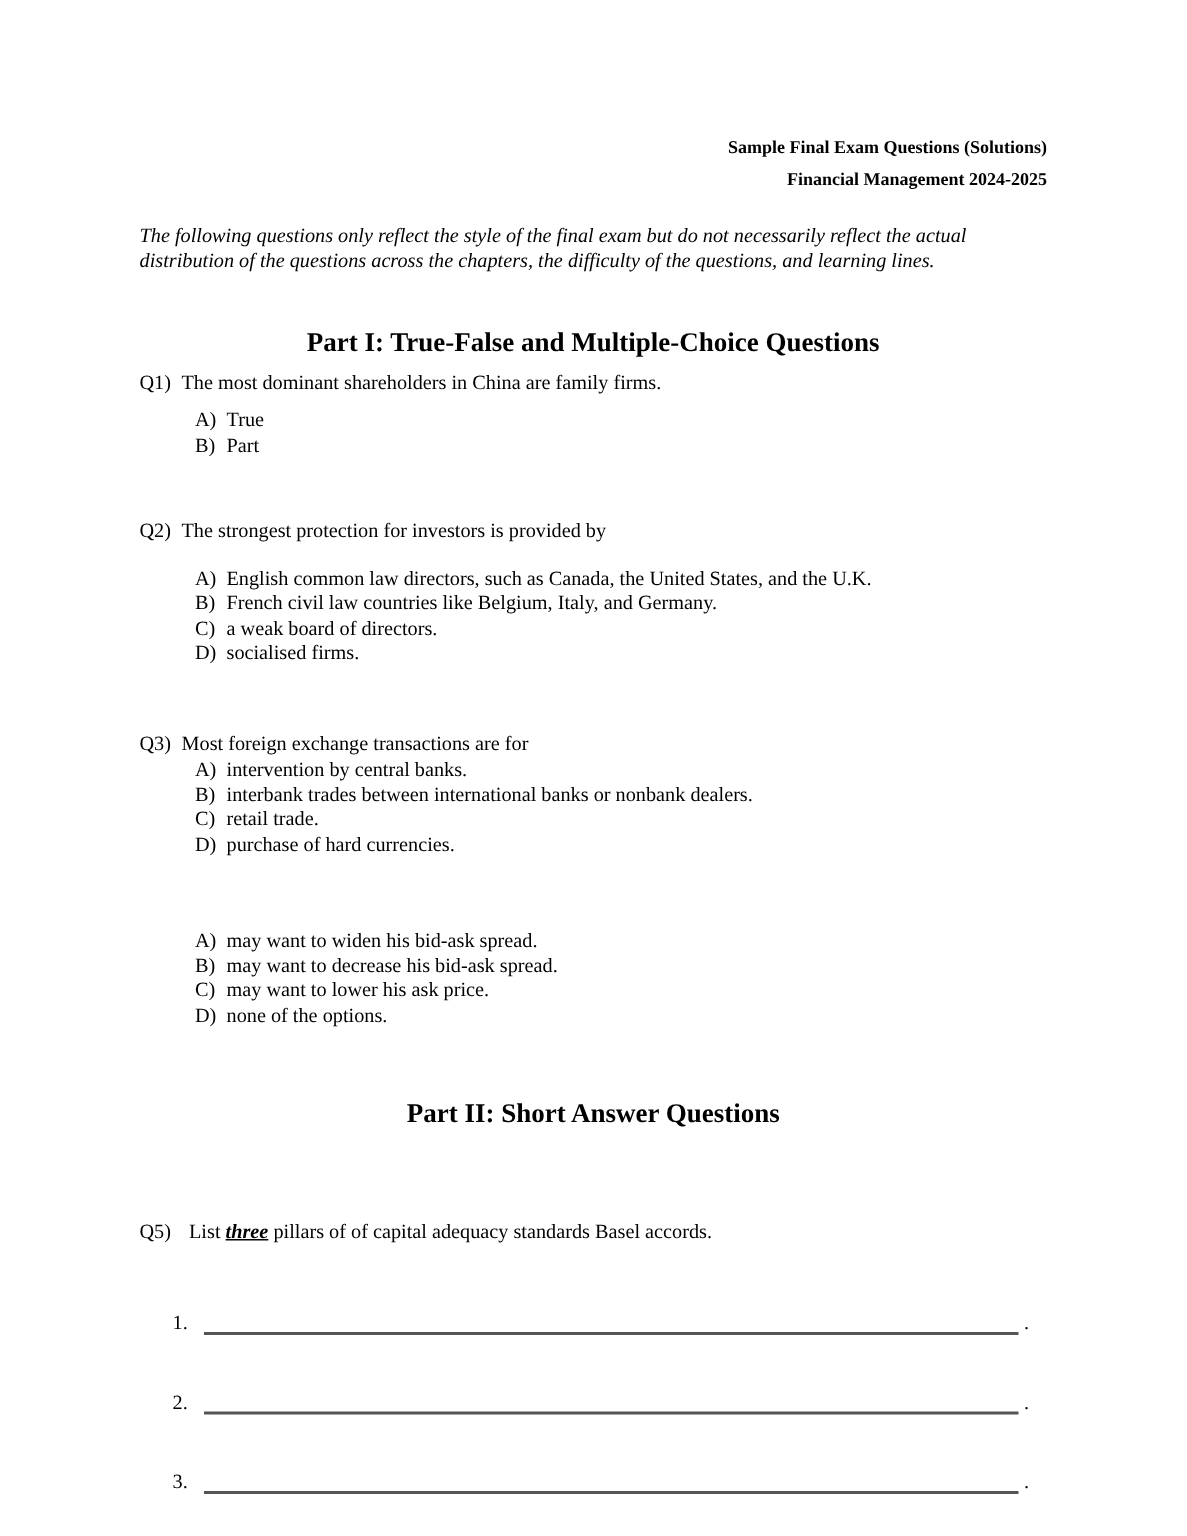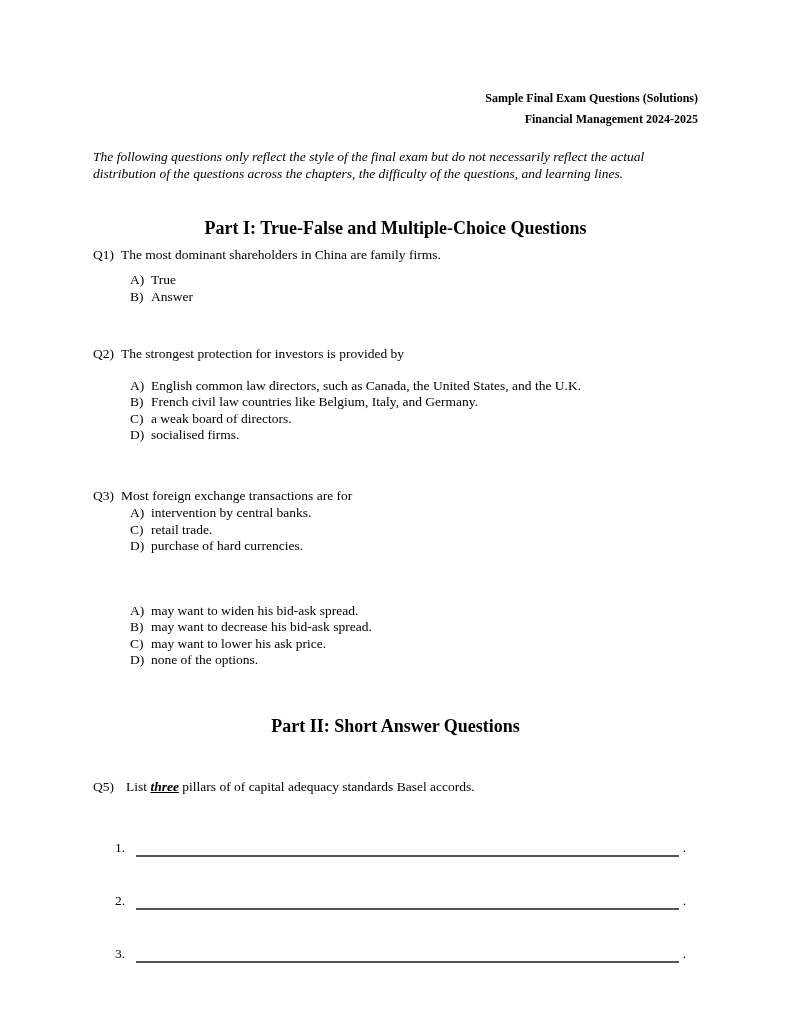--- a/index.html
+++ b/index.html
@@ -46,21 +46,21 @@
   .options { margin-top: 9px; }
   .options.gap { margin-top: 15px; }
   .options.tight { margin-top: 1px; }
   .option { padding-left: 37px; white-space: nowrap; }
   .opt-letter { display: inline-block; width: 21px; }
   .mt-q1 { margin-top: 10px; }
   .mt-q2 { margin-top: 41px; }
   .mt-q3 { margin-top: 44px; }
   .mt-q4 { margin-top: 48px; }
   .mt-part2 { margin-top: 49px; }
-  .mt-q5 { margin-top: 45px; }
+  .mt-q5 { margin-top: 62px; }
   .q5-emph {
     font-weight: bold;
     font-style: italic;
     text-decoration: underline;
   }
   .q5-label { display: inline-block; min-width: 33px; }
   .blanks { margin-top: 44px; }
   .blank-row {
     display: flex;
     align-items: flex-end;
@@ -92,38 +92,39 @@
   </div>
 
   <div class="intro">The following questions only reflect the style of the final exam but do not necessarily reflect the actual distribution of the questions across the chapters, the difficulty of the questions, and learning lines.</div>
 
   <div class="section-heading">Part I: True-False and Multiple-Choice Questions</div>
 
   <div class="question mt-q1">
     <div class="q-line"><span class="q-label">Q1)</span><span>The most dominant shareholders in China are family firms.</span></div>
     <div class="options">
       <div class="option"><span class="opt-letter">A)</span><span>True</span></div>
-      <div class="option"><span class="opt-letter">B)</span><span>Answer</span></div>
+      <div class="option"><span class="opt-letter">B)</span><span>Part</span></div>
     </div>
   </div>
 
   <div class="question mt-q2">
     <div class="q-line"><span class="q-label">Q2)</span><span>The strongest protection for investors is provided by</span></div>
     <div class="options gap">
       <div class="option"><span class="opt-letter">A)</span><span>English common law directors, such as Canada, the United States, and the U.K.</span></div>
       <div class="option"><span class="opt-letter">B)</span><span>French civil law countries like Belgium, Italy, and Germany.</span></div>
       <div class="option"><span class="opt-letter">C)</span><span>a weak board of directors.</span></div>
       <div class="option"><span class="opt-letter">D)</span><span>socialised firms.</span></div>
     </div>
   </div>
 
   <div class="question mt-q3">
     <div class="q-line"><span class="q-label">Q3)</span><span>Most foreign exchange transactions are for</span></div>
     <div class="options tight">
       <div class="option"><span class="opt-letter">A)</span><span>intervention by central banks.</span></div>
+      <div class="option"><span class="opt-letter">B)</span><span>interbank trades between international banks or nonbank dealers.</span></div>
       <div class="option"><span class="opt-letter">C)</span><span>retail trade.</span></div>
       <div class="option"><span class="opt-letter">D)</span><span>purchase of hard currencies.</span></div>
     </div>
   </div>
 
   <div class="question mt-q4">
     <div class="options gap">
       <div class="option"><span class="opt-letter">A)</span><span>may want to widen his bid-ask spread.</span></div>
       <div class="option"><span class="opt-letter">B)</span><span>may want to decrease his bid-ask spread.</span></div>
       <div class="option"><span class="opt-letter">C)</span><span>may want to lower his ask price.</span></div>

